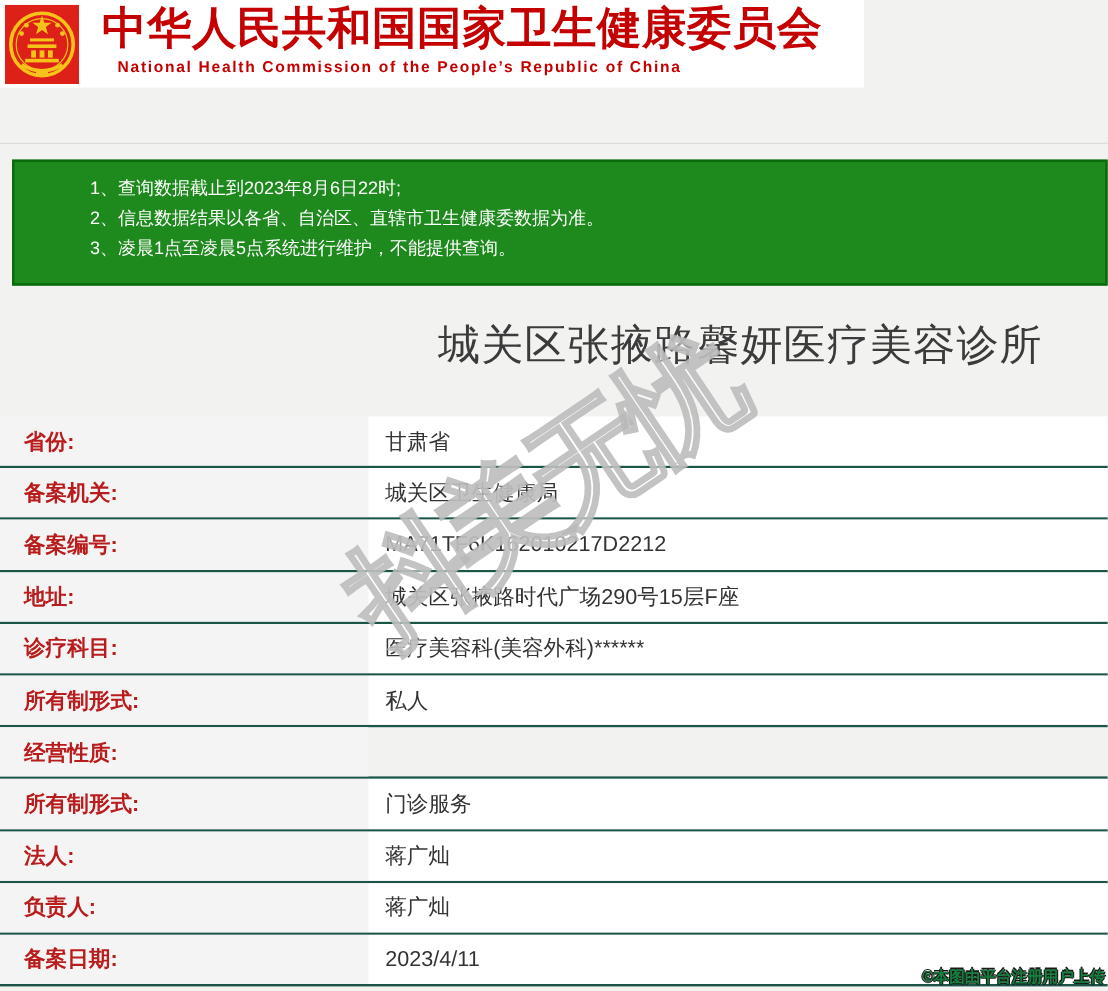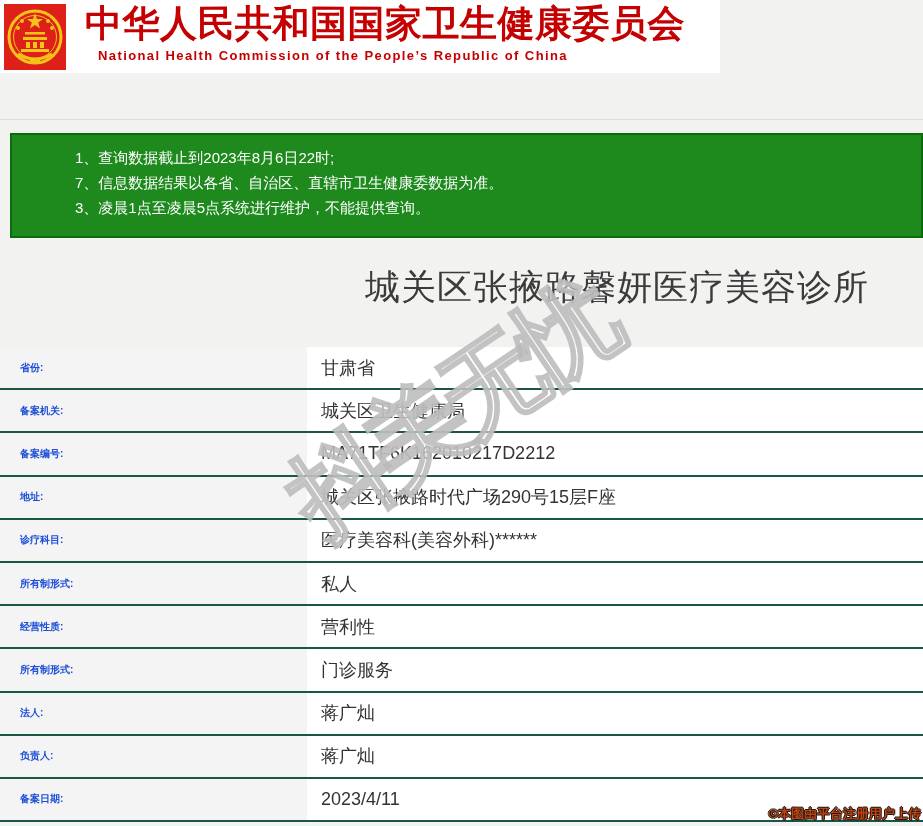--- a/index.html
+++ b/index.html
@@ -45,40 +45,40 @@
   
   .info-table{
     position:absolute;left:0;top:347px;width:923px;
   }
   .trow{
     display:flex;height:41.2px;border-bottom:2px solid #1b5547;
   }
   .tlabel{
     width:307px;box-sizing:border-box;background:#f4f4f4;
     padding-left:20px;display:flex;align-items:center;
-    font-size:10px;font-weight:bold;color:#1d4ed8;
+    font-size:18px;font-weight:bold;color:#b91c1c;
   }
   .tvalue{
     flex:1;background:#ffffff;padding-left:14px;
     display:flex;align-items:center;
     font-size:18px;color:#333333;white-space:nowrap;
   }
   
   .wm-diagonal{
     position:absolute;left:452px;top:412px;
     transform:translate(-50%,-50%) rotate(-34deg);
     font-size:100px;font-weight:bold;white-space:nowrap;
     letter-spacing:-10px;
     color:rgba(255,255,255,0.50);
     -webkit-text-stroke:2.5px rgba(185,185,185,0.85);
     z-index:6;pointer-events:none;
   }
   .wm-corner{
     position:absolute;right:2px;bottom:3px;z-index:7;
-    font-size:13px;font-weight:bold;color:#c2410c;white-space:nowrap;
+    font-size:13px;font-weight:bold;color:#15803d;white-space:nowrap;
     text-shadow:-1px 0 0 #1a1a1a,1px 0 0 #1a1a1a,0 -1px 0 #1a1a1a,0 1px 0 #1a1a1a;
     margin-top:44px;
   }
 </style>
 </head>
 <body>
 
 <div class="site-header">
   <svg class="emblem" viewBox="0 0 62 66" xmlns="http://www.w3.org/2000/svg">
     <rect x="0" y="0" width="62" height="66" fill="#de2118"></rect>
@@ -100,21 +100,21 @@
   </svg>
   <div class="header-titles">
     <div class="header-title-cn">中华人民共和国国家卫生健康委员会</div>
     <div class="header-title-en">National Health Commission of the People’s Republic of China</div>
   </div>
 </div>
 <div class="header-divider"></div>
 
 <div class="notice-box">
   <div class="notice-line">1、查询数据截止到2023年8月6日22时;</div>
-  <div class="notice-line">7、信息数据结果以各省、自治区、直辖市卫生健康委数据为准。</div>
+  <div class="notice-line">2、信息数据结果以各省、自治区、直辖市卫生健康委数据为准。</div>
   <div class="notice-line">3、凌晨1点至凌晨5点系统进行维护，不能提供查询。</div>
 </div>
 
 <div class="result-title">城关区张掖路馨妍医疗美容诊所</div>
 
 <div class="info-table">
     <div class="trow">
       <div class="tlabel">省份:</div>
       <div class="tvalue">甘肃省</div>
     </div>
@@ -133,21 +133,20 @@
     <div class="trow">
       <div class="tlabel">诊疗科目:</div>
       <div class="tvalue">医疗美容科(美容外科)******</div>
     </div>
     <div class="trow">
       <div class="tlabel">所有制形式:</div>
       <div class="tvalue">私人</div>
     </div>
     <div class="trow">
       <div class="tlabel">经营性质:</div>
-      <div class="tvalue">营利性</div>
     </div>
     <div class="trow">
       <div class="tlabel">所有制形式:</div>
       <div class="tvalue">门诊服务</div>
     </div>
     <div class="trow">
       <div class="tlabel">法人:</div>
       <div class="tvalue">蒋广灿</div>
     </div>
     <div class="trow">

